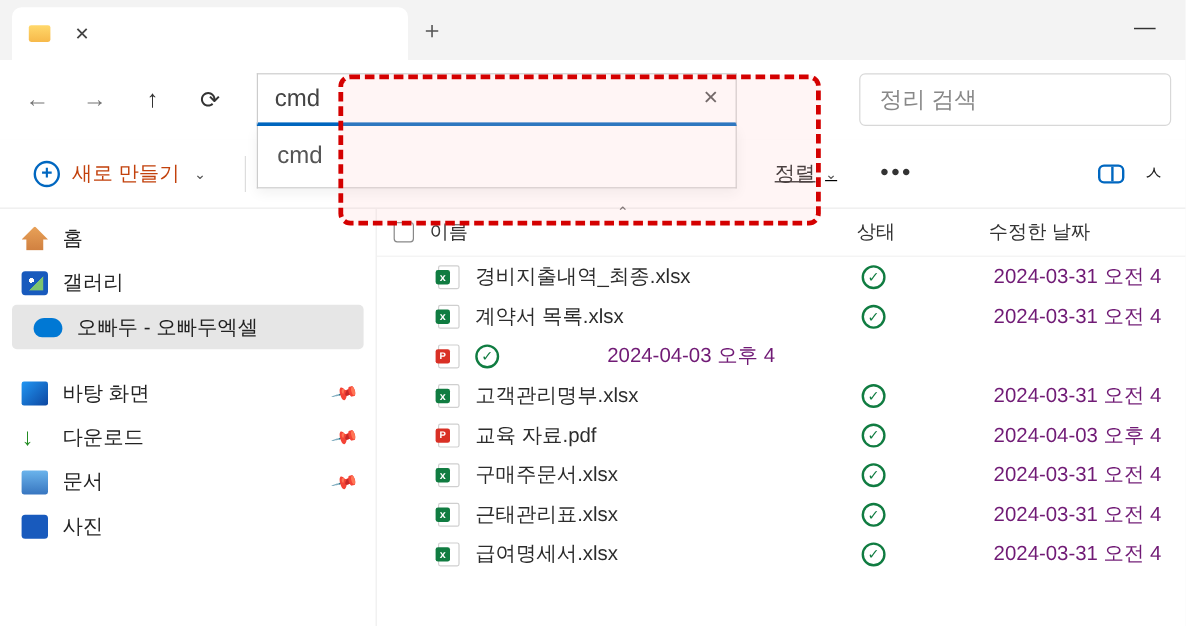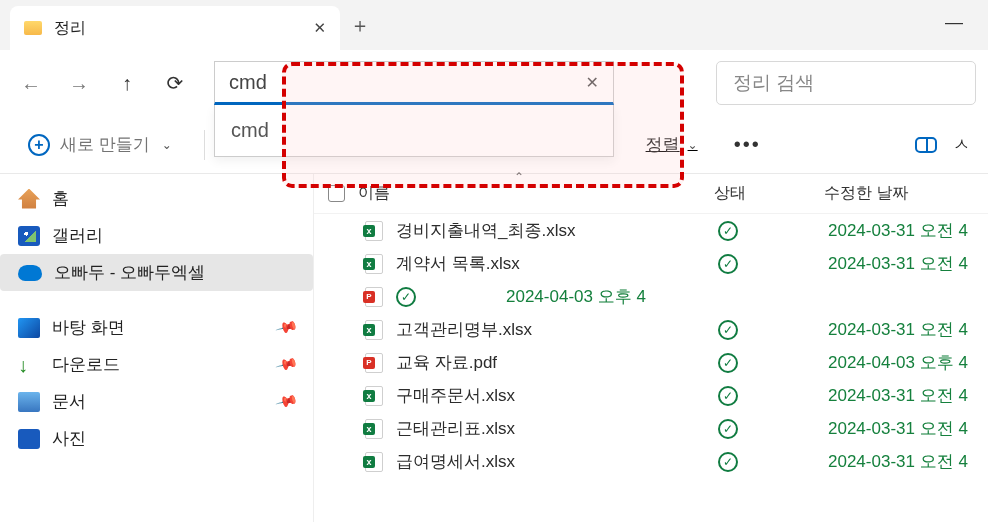--- a/index.html
+++ b/index.html
@@ -27,37 +27,37 @@
 .search-box { display: flex; align-items: center; background: #fff; border: 1px solid #d8d8d8; height: 44px; padding: 10px 16px; width: 260px; margin-left: auto; border-radius: 5px; }
 .search-placeholder { color: #888; font-size: 19px; }
 
 
 .highlight-rect { position: absolute; border: 4px dashed #d40000; border-radius: 10px; background: rgba(255,200,200,0.18); pointer-events: none; z-index: 30; }
 
 
 .toolbar { display: flex; align-items: center; height: 58px; background: #fff; padding: 0 18px; gap: 8px; border-bottom: 1px solid #e9e9e9; }
 .tool-new { display: flex; align-items: center; gap: 10px; padding: 6px 10px; cursor: pointer; border-radius: 4px; }
 .plus-circle { width: 22px; height: 22px; border: 2px solid #0067c0; color: #0067c0; border-radius: 50%; display: flex; align-items: center; justify-content: center; font-size: 16px; font-weight: bold; }
-.tool-new-text { font-size: 17px; color: #737373; }
+.tool-new-text { font-size: 17px; color: #c2410c; }
 .chev-small { color: #555; font-size: 12px; margin-left: 2px; }
 .tool-sep { width: 1px; height: 30px; background: #ddd; margin: 0 14px; }
 .scissors { color: #4da0e0; font-size: 20px; }
 .sort-group { display: flex; align-items: center; gap: 6px; cursor: pointer; margin-left: 394px; text-decoration: underline; }
 .sort-text { font-size: 17px; color: #222; }
 .dots { color: #333; font-size: 20px; letter-spacing: 2px; margin-left: 28px; cursor: pointer; }
 .flex-spacer { flex: 1; }
 .pill-ico { width: 22px; height: 16px; border: 2px solid #0067c0; border-radius: 5px; position: relative; }
 .pill-ico::after { content: ''; position: absolute; left: 50%; top: 0; bottom: 0; width: 2px; background: #0067c0; }
 .details-btn { color: #222; font-size: 17px; margin-left: 8px; }
 
 
 .main { display: flex; height: calc(522px - 50px - 66px - 58px); background: #fff; }
 .sidebar { width: 314px; overflow: hidden; border-right: 1px solid #eee; padding-top: 6px; }
 .sb-item { display: flex; align-items: center; padding: 7px 18px; font-size: 17px; color: #222; cursor: pointer; gap: 12px; position: relative; }
-.sb-item.sel { background: #e6e6e6; border-radius: 4px; margin: 0 0; }
+.sb-item.sel { background: #e6e6e6; border-radius: 4px; margin: 0 10px; }
 .sb-spacer { height: 18px; }
 .sb-ico { width: 22px; height: 20px; display: inline-block; }
 .ico-home { background: linear-gradient(180deg, #e8a158, #d08040); clip-path: polygon(50% 0, 100% 55%, 82% 55%, 82% 100%, 18% 100%, 18% 55%, 0 55%); }
 .ico-gallery { background: #185abd; border-radius: 3px; position: relative; }
 .ico-gallery::after { content: ''; position: absolute; inset: 4px; background: radial-gradient(circle at 30% 30%, #fff 2px, transparent 2px), linear-gradient(135deg, transparent 55%, #7ec46f 55%); }
 .ico-cloud { width: 24px; height: 16px; background: #0078d4; border-radius: 10px 10px 8px 8px; position: relative; }
 .ico-cloud.light { background: #5bb7f5; }
 .ico-desktop { background: linear-gradient(135deg, #2196f3, #0d47a1); border-radius: 2px; }
 .ico-down { color: #228b22; font-size: 20px; font-weight: bold; line-height: 1; }
 .ico-doc { background: linear-gradient(180deg, #6bb4ec, #3876c0); border-radius: 2px; }
@@ -77,29 +77,28 @@
 .file-row { display: flex; align-items: center; height: 33px; font-size: 17px; color: #2c2c2c; }
 .fr-check { width: 44px; }
 .fr-icon { width: 24px; display: flex; justify-content: center; margin-right: 10px; margin-left: 4px; }
 .xlsx-ico { width: 18px; height: 20px; background: #fff; border: 1px solid #cfcfcf; border-radius: 2px; position: relative; }
 .xlsx-ico::after { content: 'x'; position: absolute; left: -3px; top: 3px; width: 12px; height: 12px; background: #107c41; color: #fff; font-size: 9px; font-weight: bold; display: flex; align-items: center; justify-content: center; border-radius: 2px; }
 .pdf-ico { width: 18px; height: 20px; background: #fff; border: 1px solid #cfcfcf; border-radius: 2px; position: relative; }
 .pdf-ico::after { content: 'P'; position: absolute; left: -3px; top: 3px; width: 12px; height: 12px; background: #d93025; color: #fff; font-size: 8px; font-weight: bold; display: flex; align-items: center; justify-content: center; border-radius: 2px; }
 .fr-name { flex: 0 0 322px; }
 .fr-status { flex: 0 0 110px; display: flex; }
 .status-ok { width: 20px; height: 20px; border: 2px solid #107c41; border-radius: 50%; color: #107c41; display: flex; align-items: center; justify-content: center; font-size: 12px; }
-.fr-date { flex: 1; color: #15803d; }
+.fr-date { flex: 1; color: #701a75; }
 </style>
 </head>
 <body>
 
 <div class="titlebar">
   <div class="tab">
     <span class="folder-ico"></span>
-    <span class="tab-title">정리</span>
     <span class="tab-close">✕</span>
   </div>
   <div class="new-tab">＋</div>
   <div class="win-controls">—</div>
 </div>
 
 <div class="navrow">
   <div class="nav-btn">←</div>
   <div class="nav-btn">→</div>
   <div class="nav-btn active">↑</div>

